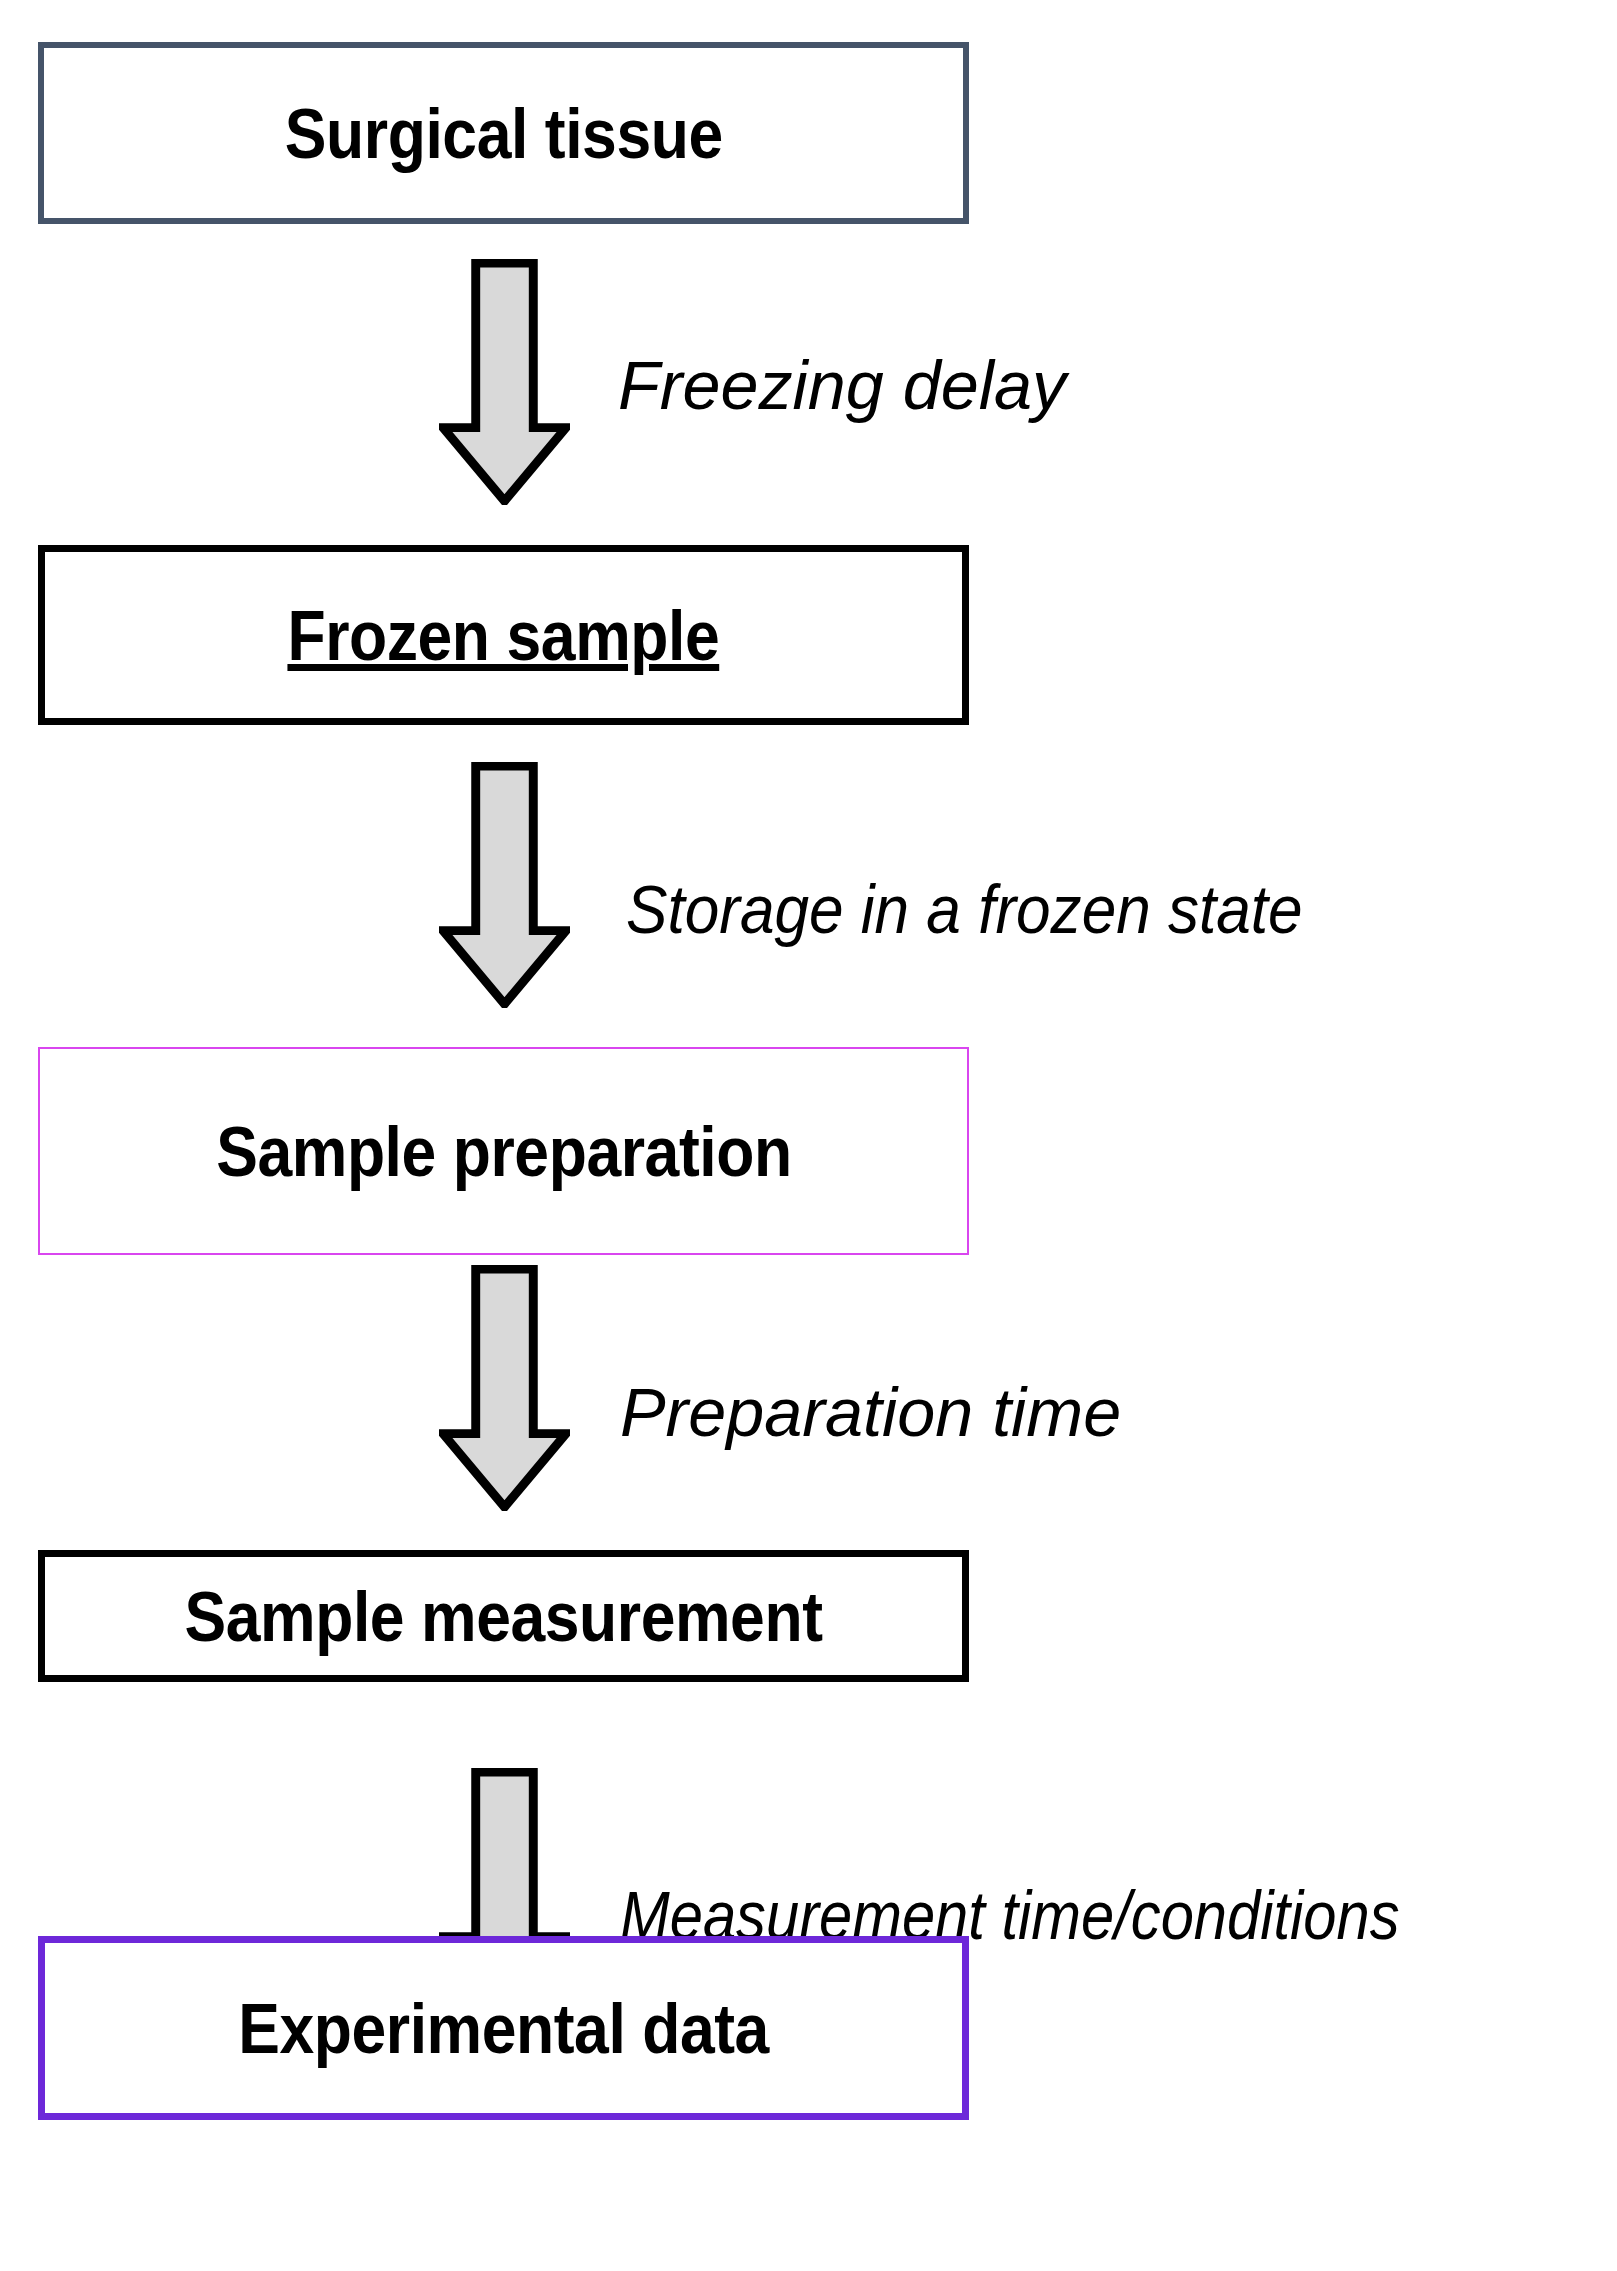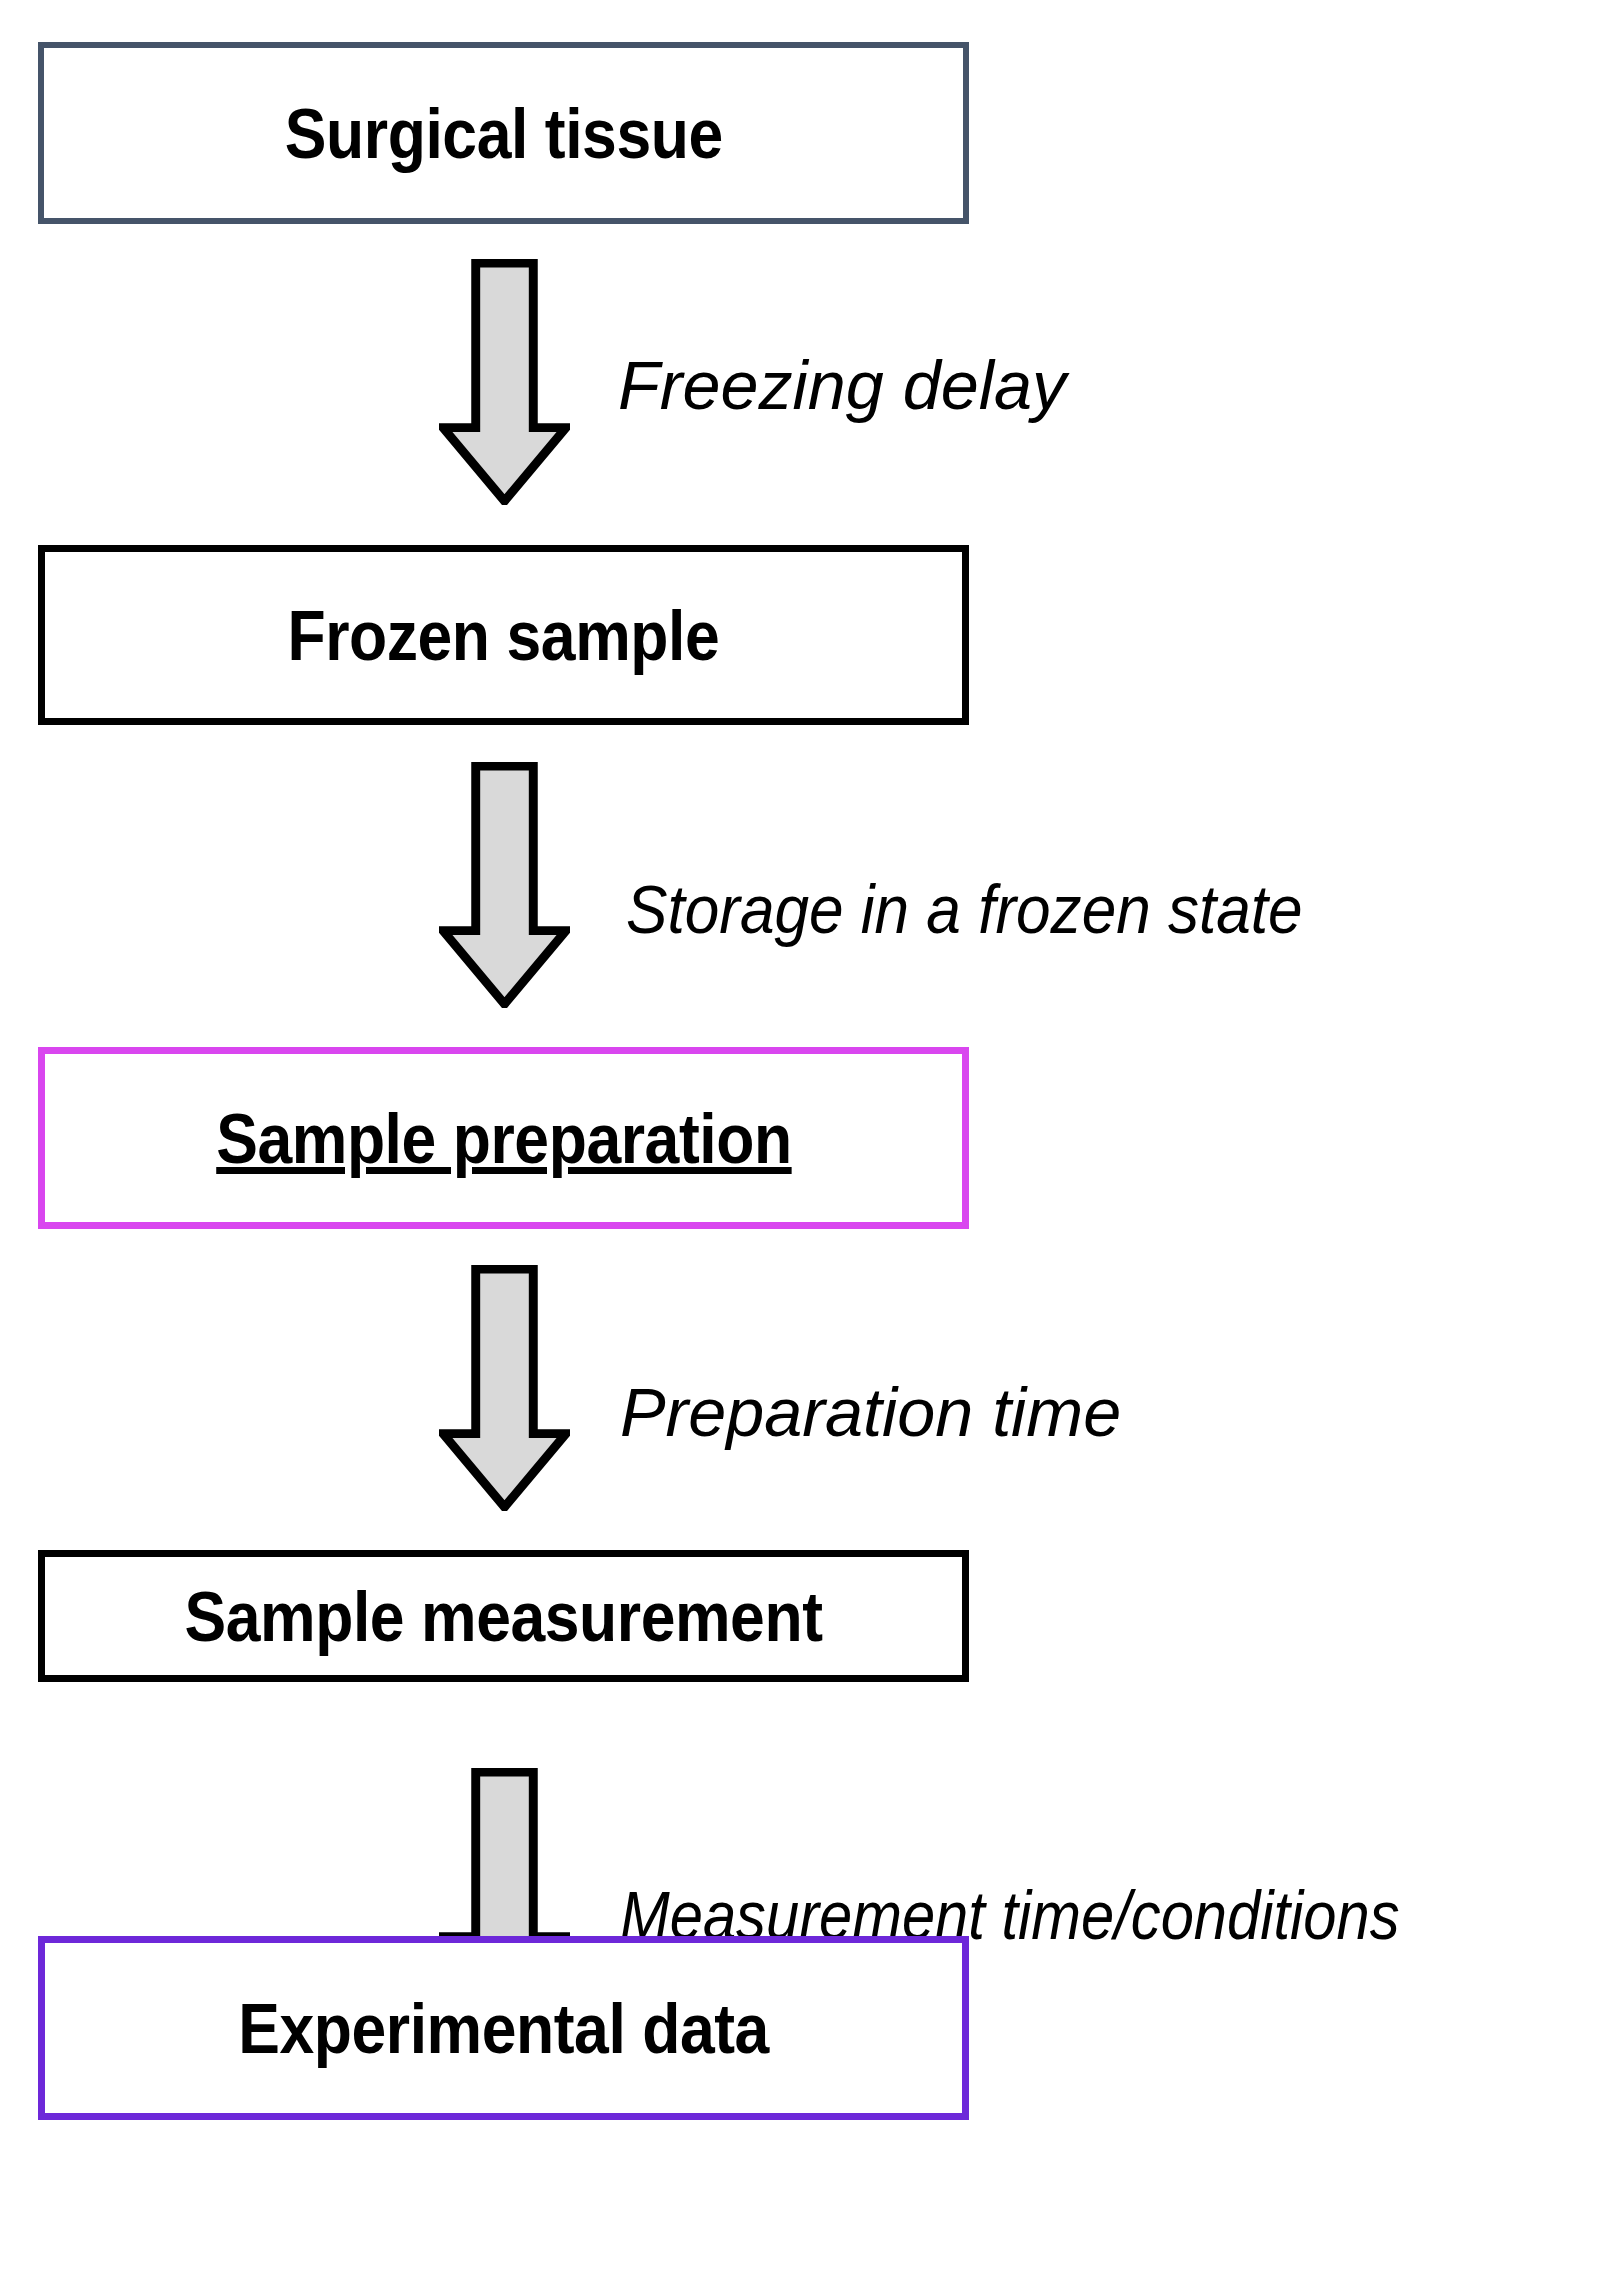--- a/index.html
+++ b/index.html
@@ -39,22 +39,22 @@
     font-weight: bold;
     color: #000000;
     letter-spacing: -0.5px;
     white-space: nowrap;
     line-height: 1;
     transform: scaleX(0.88);
     transform-origin: center center;
   }
 
   .node.n0 { top: 42px;   height: 182px; border: 6px solid #455469; }
-  .node.n1 { top: 545px;  height: 180px; border: 7px solid #000000; }
-  .node.n2 { top: 1047px; height: 182px; border: 7px solid #d946ef; text-decoration: underline; }
+  .node.n1 { top: 545px;  height: 180px; border: 7px solid #000000; text-decoration: underline; }
+  .node.n2 { top: 1047px; height: 208px; border: 2px solid #d946ef; }
   .node.n3 { top: 1550px; height: 132px; border: 7px solid #000000; }
   .node.n4 { top: 1936px; height: 184px; border: 7px solid #6d28d9; }
 
   .node.n0 .node-label { font-size: 71px; }
   .node.n1 .node-label { font-size: 71px; }
   .node.n2 .node-label { font-size: 71px; }
   .node.n3 .node-label { font-size: 71px; }
   .node.n4 .node-label { font-size: 71px; }
 
   

